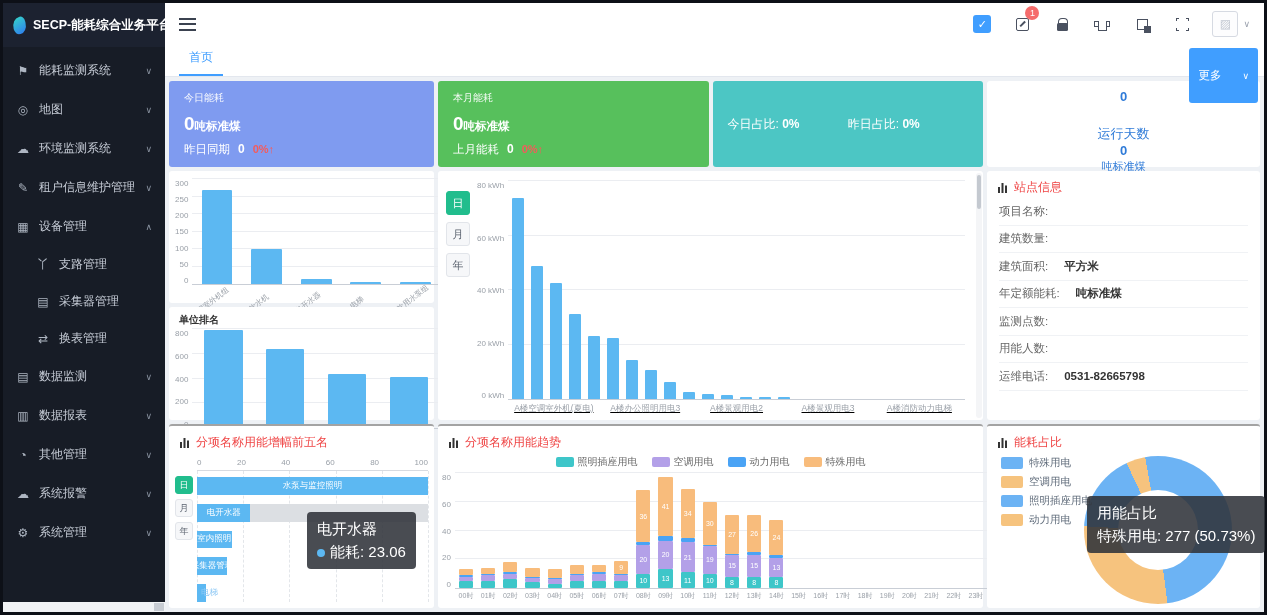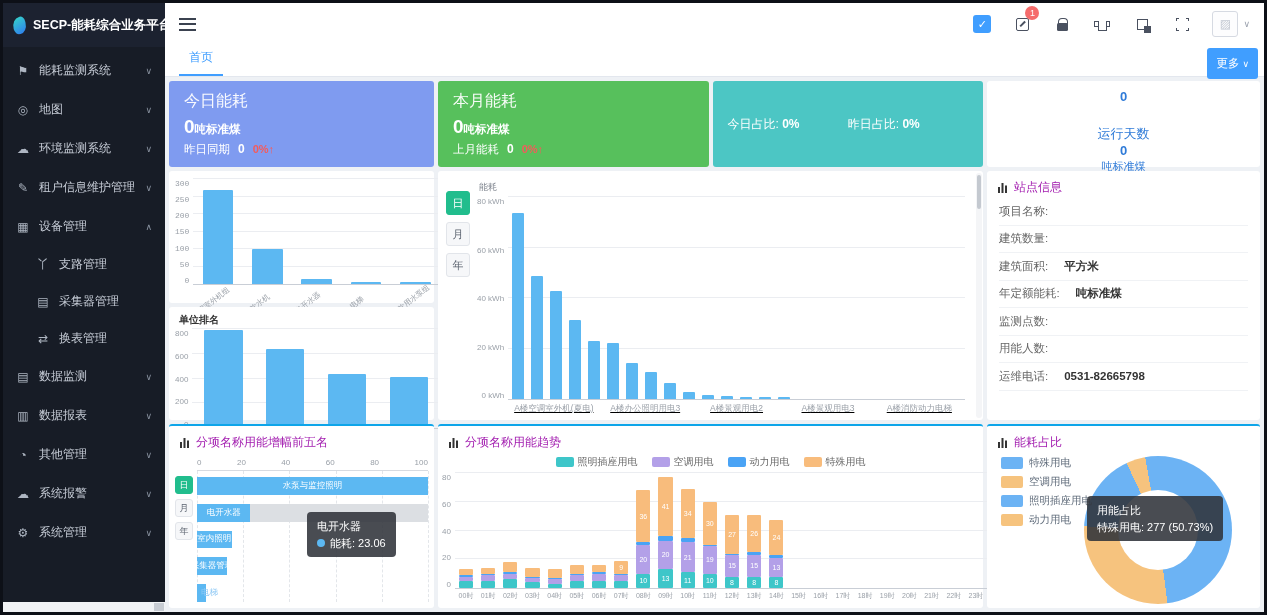--- a/index.html
+++ b/index.html
@@ -39,53 +39,53 @@
   .icon-copy::after { content:''; position:absolute; right:-4px; bottom:-4px; width:7px; height:7px; background:#4a5160; }
   .icon-fs { width:13px; height:13px; border:1.5px solid #4a5160; position:relative; }
   .icon-fs::before { content:''; position:absolute; left:2px; right:2px; top:-2px; bottom:-2px; background:#fff; }
   .icon-fs::after { content:''; position:absolute; top:2px; bottom:2px; left:-2px; right:-2px; background:#fff; }
   .avatar-wrap { display:flex; align-items:center; gap:5px; cursor:pointer; }
   .avatar { width:26px; height:26px; border:1px solid #d6dae2; border-radius:3px; display:flex; align-items:center; justify-content:center; color:#c3c8d2; font-size:12px; background:#fdfdfe; }
   .caret { font-size:9px; color:#9aa1ad; }
 
   .tabbar { height:32px; background:#fff; border-bottom:1px solid #e3e7ee; display:flex; align-items:flex-end; padding:0 14px; position:relative; flex-shrink:0; }
   .tab { color:#409eff; font-size:12px; padding:7px 10px 8px; border-bottom:2px solid #409eff; cursor:pointer; }
-  .more-btn { position:absolute; right:6px; top:3px; background:#409eff; color:#fff; font-size:11.5px; padding:8px 9px; border-radius:3px; display:flex; gap:3px; align-items:center; cursor:pointer; }
+  .more-btn { position:absolute; right:6px; top:3px; background:#409eff; color:#fff; font-size:11.5px; padding:20px 9px; border-radius:3px; display:flex; gap:21px; align-items:center; cursor:pointer; }
 
   
   .content { flex:1; padding:4px; display:flex; flex-direction:column; gap:4px; min-height:0; }
   .r1 { display:flex; gap:4px; height:86px; flex-shrink:0; }
   .r2 { flex:1; display:flex; gap:4px; min-height:0; }
   .r3 { height:184px; display:flex; gap:4px; flex-shrink:0; }
   .col-l { width:265px; flex-shrink:0; display:flex; flex-direction:column; gap:4px; }
   .col-c { flex:1; min-width:0; display:flex; }
   .col-r { width:273px; flex-shrink:0; display:flex; }
   .panel { background:#fff; border-radius:3px; position:relative; }
-  .r3 .panel { border-top:2px solid #0ea5e9; }
+  .r3 .panel { border-top:2px solid #a3a3a3; }
 
   
   .card { border-radius:3px; color:#fff; padding:10px 15px; display:flex; flex-direction:column; justify-content:space-between; }
-  .card .c-title { font-size:16px; opacity:.95; }
+  .card .c-title { font-size:10px; opacity:.95; }
   .card .c-big { font-size:19px; font-weight:bold; }
   .card .c-big small { font-size:11.5px; font-weight:bold; }
   .card .c-cmp { font-size:11.5px; display:flex; gap:8px; align-items:baseline; }
   .card .c-cmp b { font-size:12px; }
   .delta { color:#f45b5b; font-weight:bold; font-size:11px; }
   .card-quota { justify-content:space-around; }
   .card-quota .q1 { font-size:12px; font-weight:bold; }
   .card-quota .q2 { font-size:12px; display:flex; }
   .card-quota .q2 span { flex:1; }
   .card-stats { background:#fff; display:flex; padding:8px 4px; }
   .stat { flex:1; display:flex; flex-direction:column; align-items:center; justify-content:center; color:#2f7bd8; gap:1px; }
   .stat .s-val { font-size:13px; font-weight:bold; }
   .stat .s-unit { font-size:11px; min-height:13px; }
   .stat .s-label { font-size:13px; margin-top:6px; }
 
   
-  .panel-title { display:flex; align-items:center; gap:5px; font-size:12px; color:#a21caf; padding:8px 10px 2px; }
+  .panel-title { display:flex; align-items:center; gap:5px; font-size:12px; color:#ef4444; padding:8px 10px 2px; }
   .chart-host { position:absolute; }
   .vchart { display:flex; width:100%; height:100%; }
   .vy { display:flex; flex-direction:column; justify-content:space-between; align-items:flex-end; font-size:8px; color:#9aa0a8; padding-right:4px; white-space:nowrap; }
   .vright { flex:1; display:flex; flex-direction:column; min-width:0; }
   .vplot { flex:1; position:relative; border-bottom:1px solid #c9ced6; }
   .hgrid { position:absolute; left:0; right:0; height:1px; background:#ebedf1; }
   .vbars { position:absolute; inset:0; display:flex; align-items:flex-end; }
   .vslot { flex:1; display:flex; justify-content:center; align-items:flex-end; height:100%; }
   .vbar { width:62%; border-radius:1px 1px 0 0; }
   .vx { display:flex; flex-shrink:0; }
@@ -126,21 +126,21 @@
   .sw { width:18px; height:10px; border-radius:2px; }
 
   
   .donut-body { position:absolute; inset:26px 0 0 0; }
   .donut-legend { position:absolute; left:14px; top:4px; display:flex; flex-direction:column; gap:5px; font-size:10.5px; color:#5f6b7a; z-index:2; }
   .donut-legend .li { display:flex; align-items:center; gap:6px; }
   .donut-legend .sw { width:22px; height:12px; }
   .ring { position:absolute; right:28px; top:50%; transform:translateY(-50%); width:148px; height:148px; border-radius:50%; }
   .ring::after { content:''; position:absolute; inset:23%; background:#fff; border-radius:50%; }
 
-  .tooltip { position:absolute; background:rgba(48,51,58,.88); color:#fff; font-size:11px; line-height:1.5; padding:6px 10px; border-radius:4px; z-index:5; white-space:nowrap; }
+  .tooltip { position:absolute; background:rgba(48,51,58,.88); color:#fff; font-size:15px; line-height:1.5; padding:6px 10px; border-radius:4px; z-index:5; white-space:nowrap; }
   .tooltip .dot { display:inline-block; width:8px; height:8px; border-radius:50%; background:#5cb8f2; margin-right:5px; }
 
   
   .site-rows { padding:0 12px; }
   .site-row { display:flex; align-items:center; height:27.5px; border-bottom:1px solid #f0f2f5; font-size:11.5px; color:#666; }
   .site-row .sv { margin-left:16px; color:#333; font-weight:bold; }
   .ti-icon { flex-shrink:0; }
 </style>
 </head>
 <body>
@@ -302,21 +302,21 @@
             <span class="s-unit">吨标准煤</span>
             <span class="s-label">人均能耗</span>
           </div>
         </div>
       </div>
 
       <div class="r2">
         <div class="col-l">
           <div class="panel" style="height:132px">
             <div id="chart-branch" class="chart-host vchart" style="inset:8px 8px 4px 6px">
-                <div class="vy" style="padding-bottom: 26px; font-family: Liberation Mono, monospace;">
+                <div class="vy" style="padding-bottom: 26px;">
                   <div class="vyt">300</div>
                   <div class="vyt">250</div>
                   <div class="vyt">200</div>
                   <div class="vyt">150</div>
                   <div class="vyt">100</div>
                   <div class="vyt">50</div>
                   <div class="vyt">0</div>
                 </div>
                 <div class="vright">
                   <div class="vplot">
@@ -397,21 +397,20 @@
         </div>
 
         <div class="col-c">
           <div class="panel" style="flex:1;display:flex">
             <div class="toggles" id="main-toggles">
                 <div class="tg active">日</div>
                 <div class="tg">月</div>
                 <div class="tg">年</div>
               </div>
             <div style="flex:1;display:flex;flex-direction:column;padding:10px 18px 6px 0;min-width:0">
-              <div class="axis-name">能耗</div>
               <div id="chart-main" style="flex:1;position:relative" class="vchart">
                   <div class="vy" style="padding-bottom: 14px;">
                     <div class="vyt">80 kWh</div>
                     <div class="vyt">60 kWh</div>
                     <div class="vyt">40 kWh</div>
                     <div class="vyt">20 kWh</div>
                     <div class="vyt">0 kWh</div>
                   </div>
                   <div class="vright">
                     <div class="vplot">

